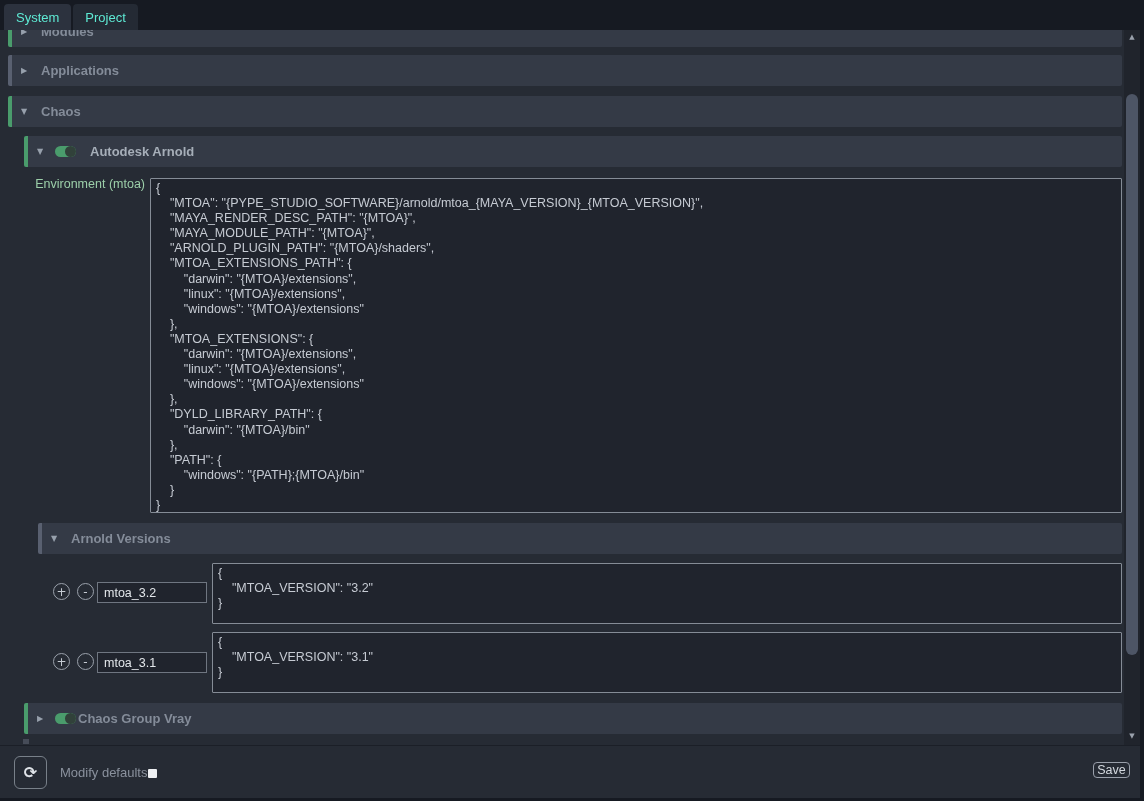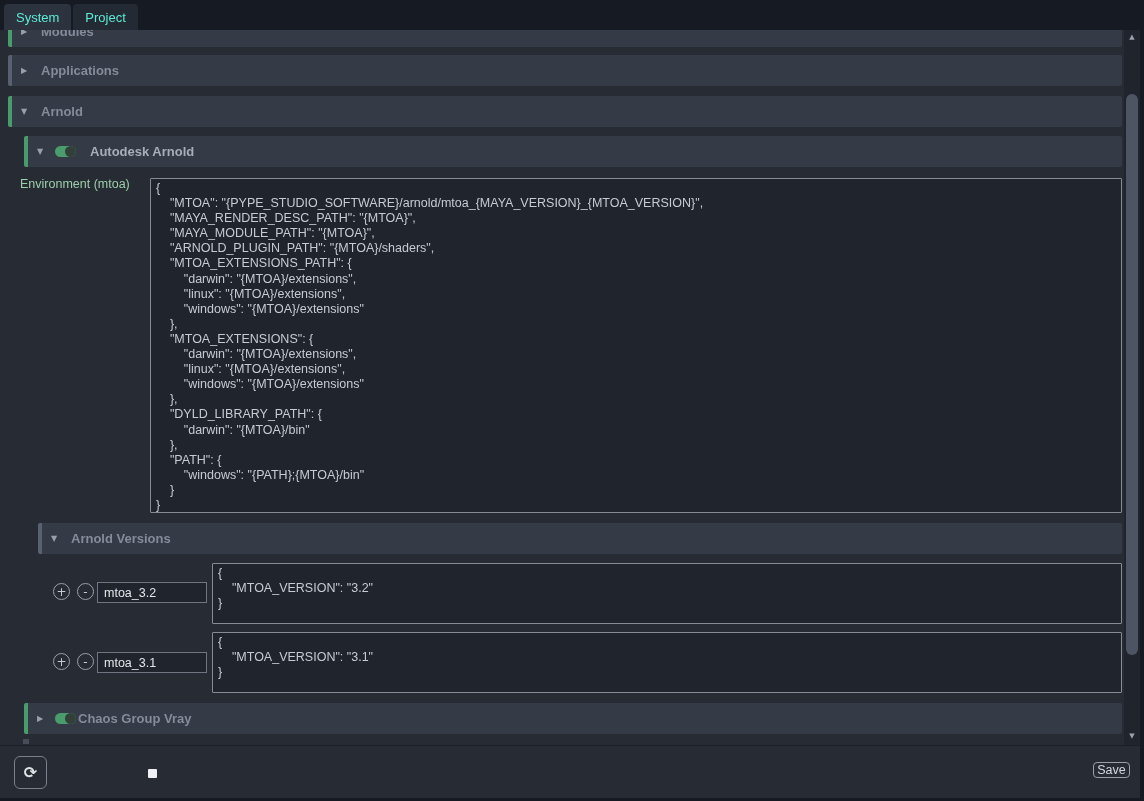--- a/index.html
+++ b/index.html
@@ -46,21 +46,21 @@
     border-radius:50%; background:#31413a; border:1px solid #2a36307;
   }
   textarea.env {
     position:absolute; background:#20242d; border:1px solid #858c96;
     color:#c6cbd3; font-family:"Liberation Sans", sans-serif;
     font-size:12.5px; line-height:15.1px; padding:2px 5px;
     resize:none; overflow:hidden; white-space:pre; outline:none;
     border-radius:1px;
   }
   .env-label {
-    position:absolute; font-size:12.5px; color:#9ccfa9; 
+    position:absolute; font-size:12.5px; color:#9ccfa9; text-align:right;
   }
   .key-input {
     position:absolute; width:110px; height:21px; background:#20242d;
     border:1px solid #6f7681; border-radius:0; color:#e2e6ea;
     font-family:"Liberation Sans", sans-serif; font-size:12.5px;
     padding:0 6px; outline:none;
   }
   .circle-btn {
     position:absolute; width:17px; height:17px; border-radius:50%;
     border:1px solid #9aa1ab; background:transparent; color:#c6ccd4;
@@ -125,21 +125,21 @@
     <span class="hdr-label">Modules</span>
   </div>
 
   <div class="hdr gray" style="top:25px; left:8px; width:1114px;">
     <span class="arrow">▶</span>
     <span class="hdr-label">Applications</span>
   </div>
 
   <div class="hdr green" style="top:66px; left:8px; width:1114px;">
     <span class="arrow">▼</span>
-    <span class="hdr-label">Arnold</span>
+    <span class="hdr-label">Chaos</span>
   </div>
 
   <div class="hdr green" style="top:106px; left:24px; width:1098px;">
     <span class="arrow">▼</span>
     <span class="toggle">
       <span class="knob"></span>
     </span>
     <span class="hdr-label bright" style="margin-left:14px;">Autodesk Arnold</span>
   </div>
 
@@ -200,15 +200,16 @@
 <div class="vscroll">
   <div class="btn-up">▲</div>
   <div class="thumb"></div>
   <div class="btn-down">▼</div>
 </div>
 
 <div class="footer">
   <button class="refresh-btn">
     <span>⟳</span>
   </button>
+  <span class="modify-label">Modify defaults</span>
   <span class="modify-box"></span>
   <button class="save-btn">Save</button>
 </div>
 
 </body></html>

